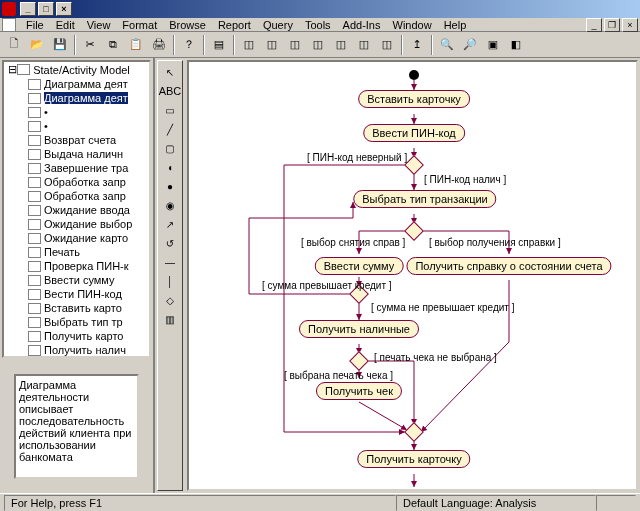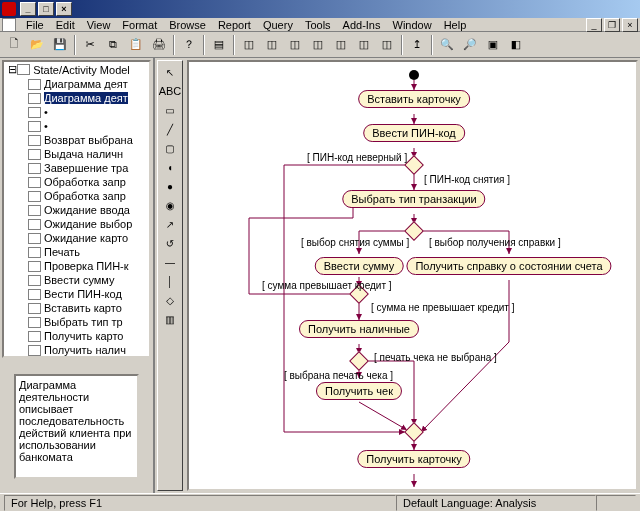--- a/index.html
+++ b/index.html
@@ -122,21 +122,21 @@
             <span class="label">•</span>
           </div>
           <div class="tree-node">
             <span class="tree-indent" style="width:22px"></span>
             <span class="ticon"></span>
             <span class="label">•</span>
           </div>
           <div class="tree-node">
             <span class="tree-indent" style="width:22px"></span>
             <span class="ticon"></span>
-            <span class="label">Возврат выбрана</span>
+            <span class="label">Возврат счета</span>
           </div>
           <div class="tree-node">
             <span class="tree-indent" style="width:22px"></span>
             <span class="ticon"></span>
             <span class="label">Выдача наличн</span>
           </div>
           <div class="tree-node">
             <span class="tree-indent" style="width:22px"></span>
             <span class="ticon"></span>
             <span class="label">Завершение тра</span>
@@ -272,25 +272,25 @@
         </g>
       </svg>
 
       <div class="start-node" style="left:225px; top:8px;"></div>
       <div class="activity" style="left:225px; top:28px;">Вставить
 карточку</div>
       <div class="activity" style="left:225px; top:62px;">Ввести
 ПИН-код</div>
       <div class="diamond" style="left:225px; top:96px;"></div>
       <div class="guard" style="left:118px; top:90px;">[ ПИН-код неверный ]</div>
-      <div class="guard" style="left:235px; top:112px;">[ ПИН-код снятия ]</div>
-      <div class="activity" style="left:225px; top:128px;">Выбрать тип
+      <div class="guard" style="left:235px; top:112px;">[ ПИН-код налич ]</div>
+      <div class="activity" style="left:236px; top:128px;">Выбрать тип
 транзакции</div>
       <div class="diamond" style="left:225px; top:162px;"></div>
-      <div class="guard" style="left:112px; top:175px;">[ выбор снятия суммы ]</div>
+      <div class="guard" style="left:112px; top:175px;">[ выбор снятия справ ]</div>
       <div class="guard" style="left:240px; top:175px;">[ выбор получения справки ]</div>
       <div class="activity" style="left:170px; top:195px;">Ввести сумму</div>
       <div class="activity" style="left:320px; top:195px;">Получить справку о
 состоянии счета</div>
       <div class="diamond" style="left:170px; top:225px;"></div>
       <div class="guard" style="left:45px; top:218px;padding-left:28px;">[ сумма превышает кредит ]</div>
       <div class="guard" style="left:182px; top:240px;">[ сумма не превышает кредит ]</div>
       <div class="activity" style="left:170px; top:258px;">Получить
 наличные</div>
       <div class="diamond" style="left:170px; top:292px;"></div>

